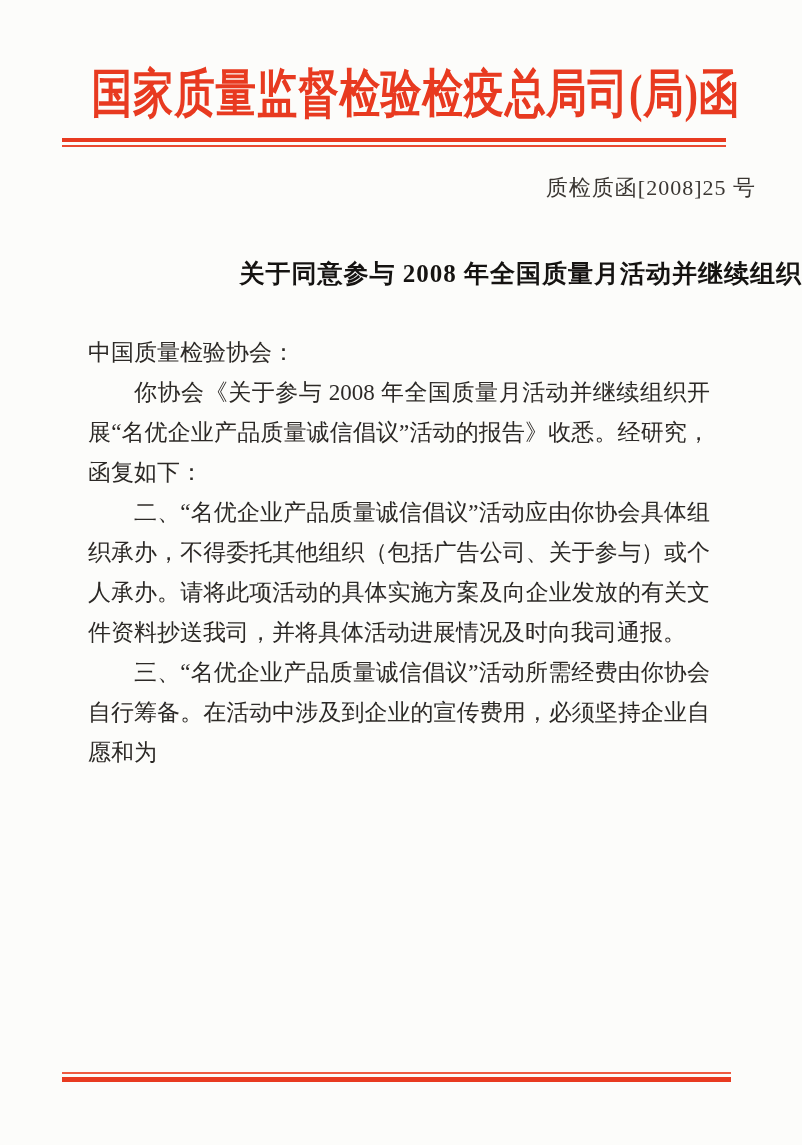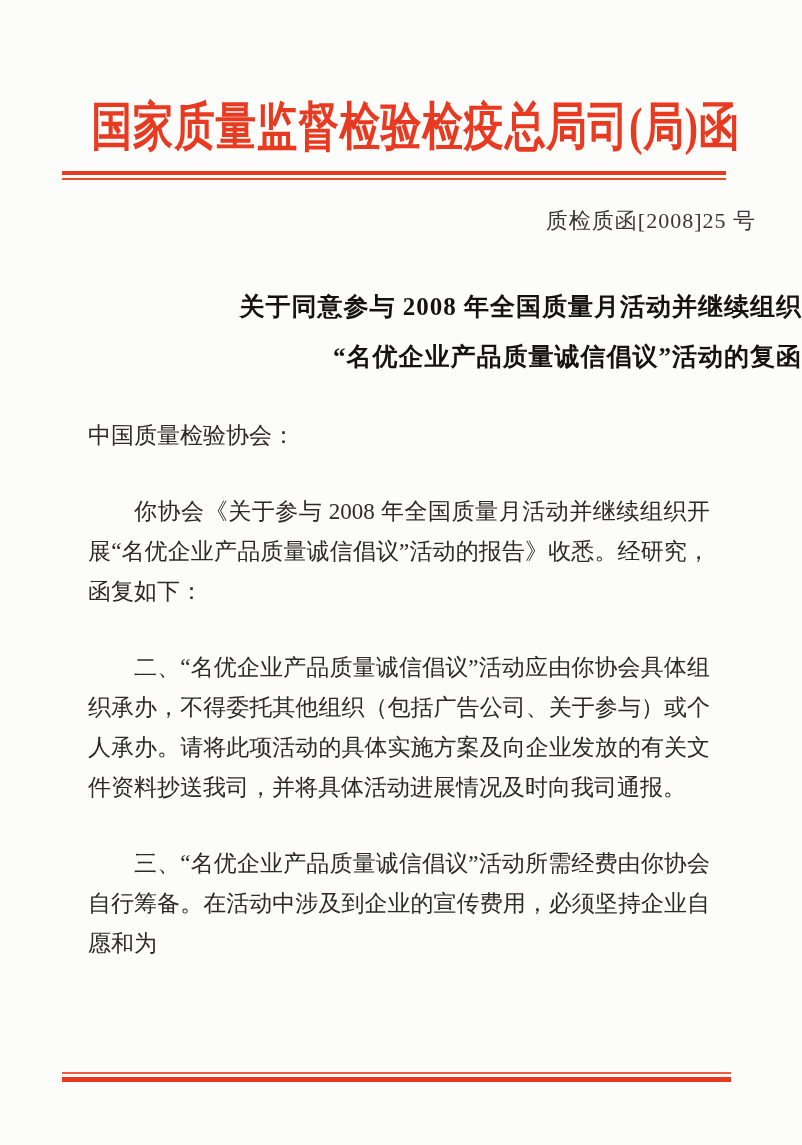--- a/index.html
+++ b/index.html
@@ -11,21 +11,21 @@
     position: relative;
     width: 802px;
     height: 1145px;
     background: #fcfcfa;
     font-family: "Liberation Serif", "DejaVu Serif", serif;
     color: #2e2b28;
     overflow: hidden;
   }
   
   .org-title {
-    padding-top: 94px;
+    padding-top: 61px;
     text-align: center;
     white-space: nowrap;
   }
   .org-title .stretch {
     display: inline-block;
     transform: scaleX(0.78);
     transform-origin: center;
     font-size: 52px;
     line-height: 66px;
     font-weight: bold;
@@ -62,21 +62,21 @@
 
   .body-text {
     margin: 34px 92px 0 88px;
     width: 622px;
     font-size: 23px;
     line-height: 40px;
     text-align: justify;
     color: #2c2926;
   }
   .body-text p { margin: 0; }
-  .body-text p.indent { text-indent: 2em; margin-top: 36px; }
+  .body-text p.indent { text-indent: 2em; }
 
   
   .rule-bottom {
     position: absolute;
     left: 62px;
     top: 1072px;
     width: 669px;
   }
   .rule-bottom .bar-thin  { height: 2px; background: #ef5b41; }
   .rule-bottom .bar-thick { height: 5px; background: #e83a20; margin-top: 3px; }
@@ -92,21 +92,20 @@
 
   <div class="rule-top">
     <div class="bar-thick"></div>
     <div class="bar-thin"></div>
   </div>
 
   <div class="doc-number">质检质函[2008]25 号</div>
 
   <div class="doc-title">
     <div>关于同意参与 2008 年全国质量月活动并继续组织</div>
-    <div>“名优企业产品质量诚信倡议”活动的复函</div>
   </div>
 
   <div class="body-text">
     <p>中国质量检验协会：</p>
     <p class="indent">你协会《关于参与 2008 年全国质量月活动并继续组织开展“名优企业产品质量诚信倡议”活动的报告》收悉。经研究，函复如下：</p>
     <p class="indent">二、“名优企业产品质量诚信倡议”活动应由你协会具体组织承办，不得委托其他组织（包括广告公司、关于参与）或个人承办。请将此项活动的具体实施方案及向企业发放的有关文件资料抄送我司，并将具体活动进展情况及时向我司通报。</p>
     <p class="indent">三、“名优企业产品质量诚信倡议”活动所需经费由你协会自行筹备。在活动中涉及到企业的宣传费用，必须坚持企业自愿和为</p>
   </div>
 
   <div class="rule-bottom">

